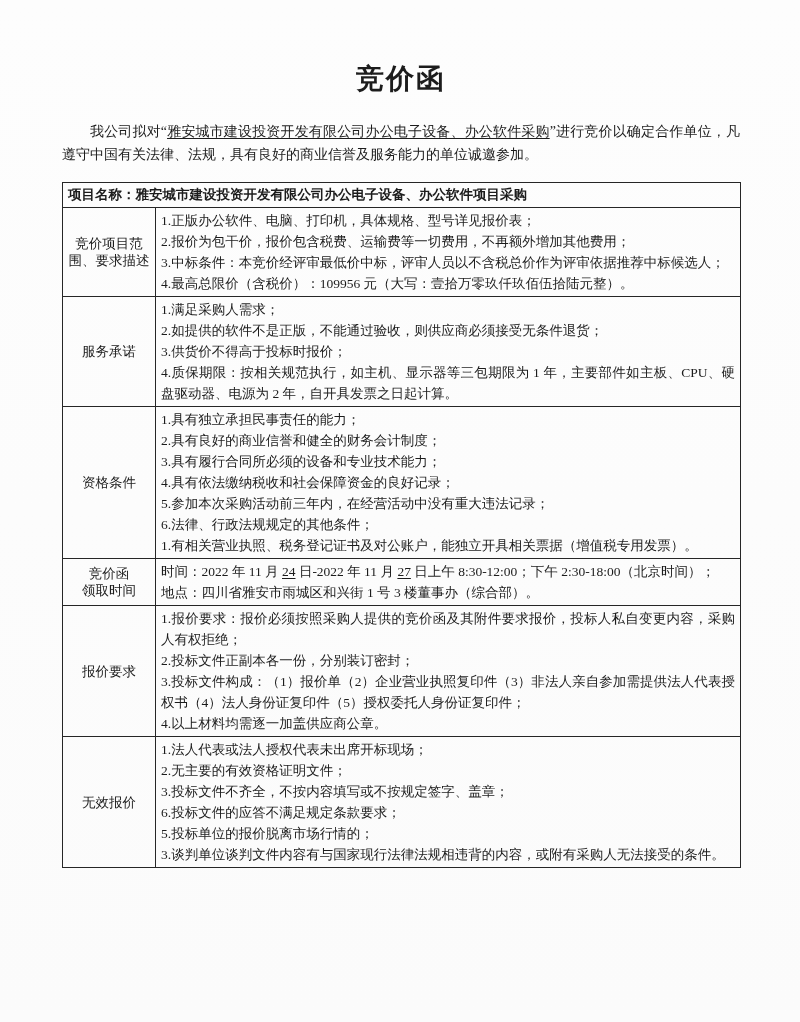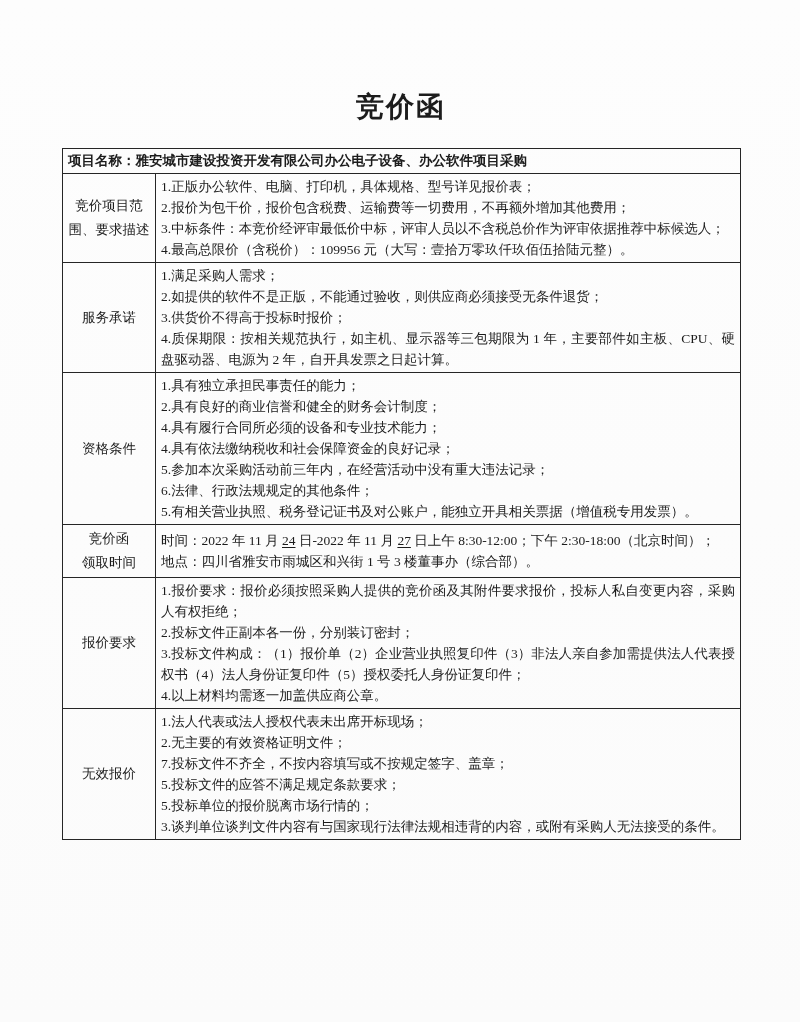--- a/index.html
+++ b/index.html
@@ -8,21 +8,21 @@
     height: 1022px;
     background: #fcfcfc;
     color: #1c1c1c;
     font-family: "Liberation Serif", "DejaVu Serif", serif;
     overflow: hidden;
   }
   .page {
     box-sizing: border-box;
     width: 800px;
     height: 1022px;
-    padding: 88px 60px 0 62px;
+    padding: 60px 60px 0 62px;
     background: linear-gradient(180deg, #fdfdfd 0%, #fbfbfb 100%);
   }
   h1.doc-title {
     font-size: 28px;
     font-weight: bold;
     text-align: center;
     letter-spacing: 2px;
     margin: 0 0 22px 0;
   }
   p.intro {
@@ -44,34 +44,35 @@
     vertical-align: middle;
     word-break: break-all;
   }
   td.hdr {
     font-weight: bold;
     line-height: 20px;
     margin-top: 21px;
   }
   td.label-cell {
     text-align: center;
-    line-height: 24px;
+    line-height: 17px;
     white-space: pre-line;
   }
   td.content-cell { padding: 2px 5px; }
   .line { line-height: 21px; text-align: justify; }
   .u { text-decoration: underline; text-underline-offset: 2px; }
 </style>
 </head>
 <body>
 
 <div class="page">
 
   <h1 class="doc-title">竞价函</h1>
 
+  <p class="intro">我公司拟对“<span class="u">雅安城市建设投资开发有限公司办公电子设备、办公软件采购</span>”进行竞价以确定合作单位，凡遵守中国有关法律、法规，具有良好的商业信誉及服务能力的单位诚邀参加。</p>
 
   <table class="doc-table">
     <colgroup>
       <col style="width:93px">
       <col style="width:223px">
       <col style="width:107px">
       <col style="width:255px">
     </colgroup>
     <tbody id="table-body">
       <tr>
@@ -94,25 +95,25 @@
             <div class="line">2.如提供的软件不是正版，不能通过验收，则供应商必须接受无条件退货；</div>
             <div class="line">3.供货价不得高于投标时报价；</div>
             <div class="line">4.质保期限：按相关规范执行，如主机、显示器等三包期限为 1 年，主要部件如主板、CPU、硬盘驱动器、电源为 2 年，自开具发票之日起计算。</div>
           </td>
         </tr>
         <tr>
           <td class="label-cell">资格条件</td>
           <td class="content-cell" colspan="3">
             <div class="line">1.具有独立承担民事责任的能力；</div>
             <div class="line">2.具有良好的商业信誉和健全的财务会计制度；</div>
-            <div class="line">4.具有履行合同所必须的设备和专业技术能力；</div>
+            <div class="line">3.具有履行合同所必须的设备和专业技术能力；</div>
             <div class="line">4.具有依法缴纳税收和社会保障资金的良好记录；</div>
             <div class="line">5.参加本次采购活动前三年内，在经营活动中没有重大违法记录；</div>
             <div class="line">6.法律、行政法规规定的其他条件；</div>
-            <div class="line">5.有相关营业执照、税务登记证书及对公账户，能独立开具相关票据（增值税专用发票）。</div>
+            <div class="line">1.有相关营业执照、税务登记证书及对公账户，能独立开具相关票据（增值税专用发票）。</div>
           </td>
         </tr>
         <tr>
           <td class="label-cell">竞价函
 领取时间</td>
           <td class="content-cell" colspan="3">
             <div class="line">时间：2022 年 11 月 <span class="u">24</span> 日-2022 年 11 月 <span class="u">27</span> 日上午 8:30-12:00；下午 2:30-18:00（北京时间）；</div>
             <div class="line">地点：四川省雅安市雨城区和兴街 1 号 3 楼董事办（综合部）。</div>
           </td>
         </tr>
@@ -123,22 +124,22 @@
             <div class="line">2.投标文件正副本各一份，分别装订密封；</div>
             <div class="line">3.投标文件构成：（1）报价单（2）企业营业执照复印件（3）非法人亲自参加需提供法人代表授权书（4）法人身份证复印件（5）授权委托人身份证复印件；</div>
             <div class="line">4.以上材料均需逐一加盖供应商公章。</div>
           </td>
         </tr>
         <tr>
           <td class="label-cell">无效报价</td>
           <td class="content-cell" colspan="3">
             <div class="line">1.法人代表或法人授权代表未出席开标现场；</div>
             <div class="line">2.无主要的有效资格证明文件；</div>
-            <div class="line">7.投标文件不齐全，不按内容填写或不按规定签字、盖章；</div>
-            <div class="line">5.投标文件的应答不满足规定条款要求；</div>
+            <div class="line">3.投标文件不齐全，不按内容填写或不按规定签字、盖章；</div>
+            <div class="line">6.投标文件的应答不满足规定条款要求；</div>
             <div class="line">5.投标单位的报价脱离市场行情的；</div>
             <div class="line">3.谈判单位谈判文件内容有与国家现行法律法规相违背的内容，或附有采购人无法接受的条件。</div>
           </td>
         </tr>
       </tbody>
   </table>
 
 </div>
 
 </body></html>

